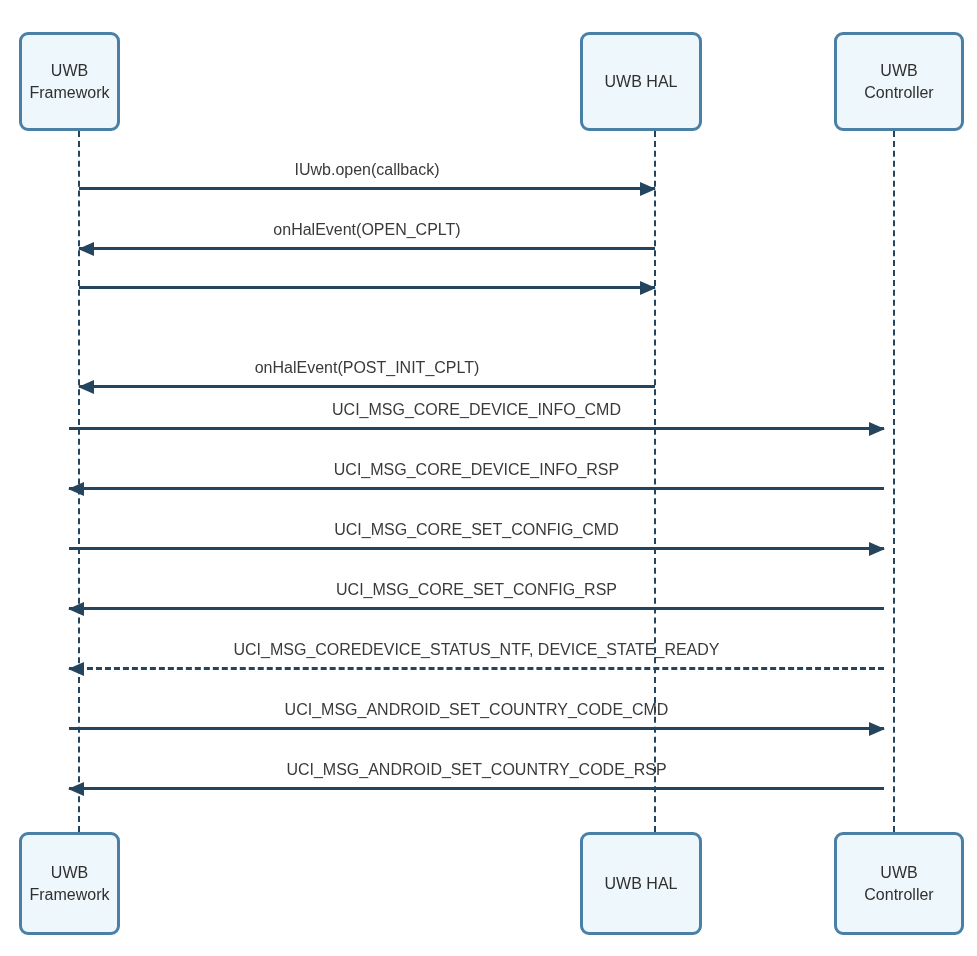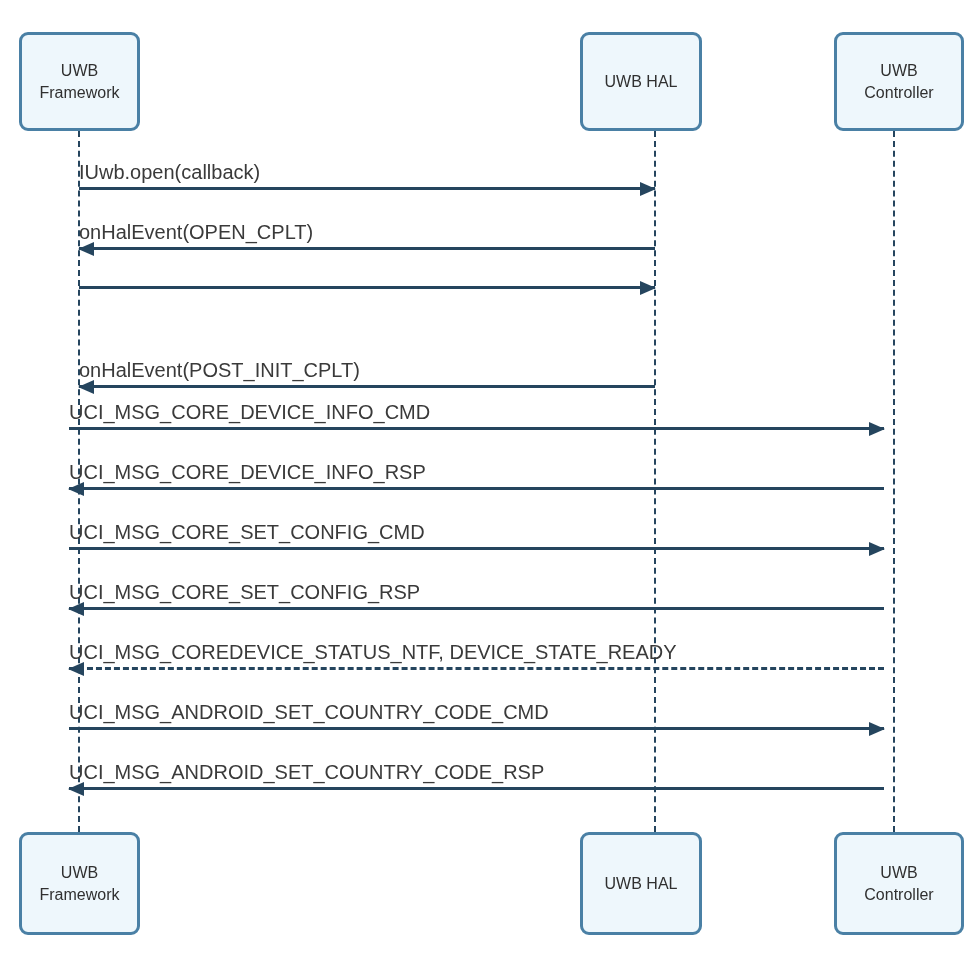--- a/index.html
+++ b/index.html
@@ -25,38 +25,39 @@
     background:var(--box-fill);
     border-radius:9px;
     display:flex;align-items:center;justify-content:center;
     text-align:center;
     color:var(--text);
     font-size:16px;line-height:1.35;
   }
   .actor .actor-label{max-width:96px;}
   .actor.top{top:32px;height:99px;}
   .actor.bottom{top:832px;height:103px;}
-  .actor.fw{left:19px;width:121px;}
+  .actor.fw{left:19px;width:101px;}
   .actor.hal{left:580px;width:122px;}
   .actor.ctrl{left:834px;width:130px;}
   
   .lifeline{
     position:absolute;
     top:131px;height:701px;width:0;
     border-left:2px dashed var(--line);
   }
   .lifeline.fw{left:78px;}
   .lifeline.hal{left:654px;}
   .lifeline.ctrl{left:893px;}
   
   .msg{position:absolute;}
   .lane-fh{left:79px;width:576px;}
   .lane-fc{left:69px;width:815px;}
   .msg-label{
-    font-size:20px;
+    text-align:center;
+    font-size:16px;
     color:var(--label);
     height:21px;
     white-space:nowrap;
   }
   .msg-arrow{
     position:relative;
     margin-top:5px;
     height:3px;
   }
   .msg-arrow .line{

